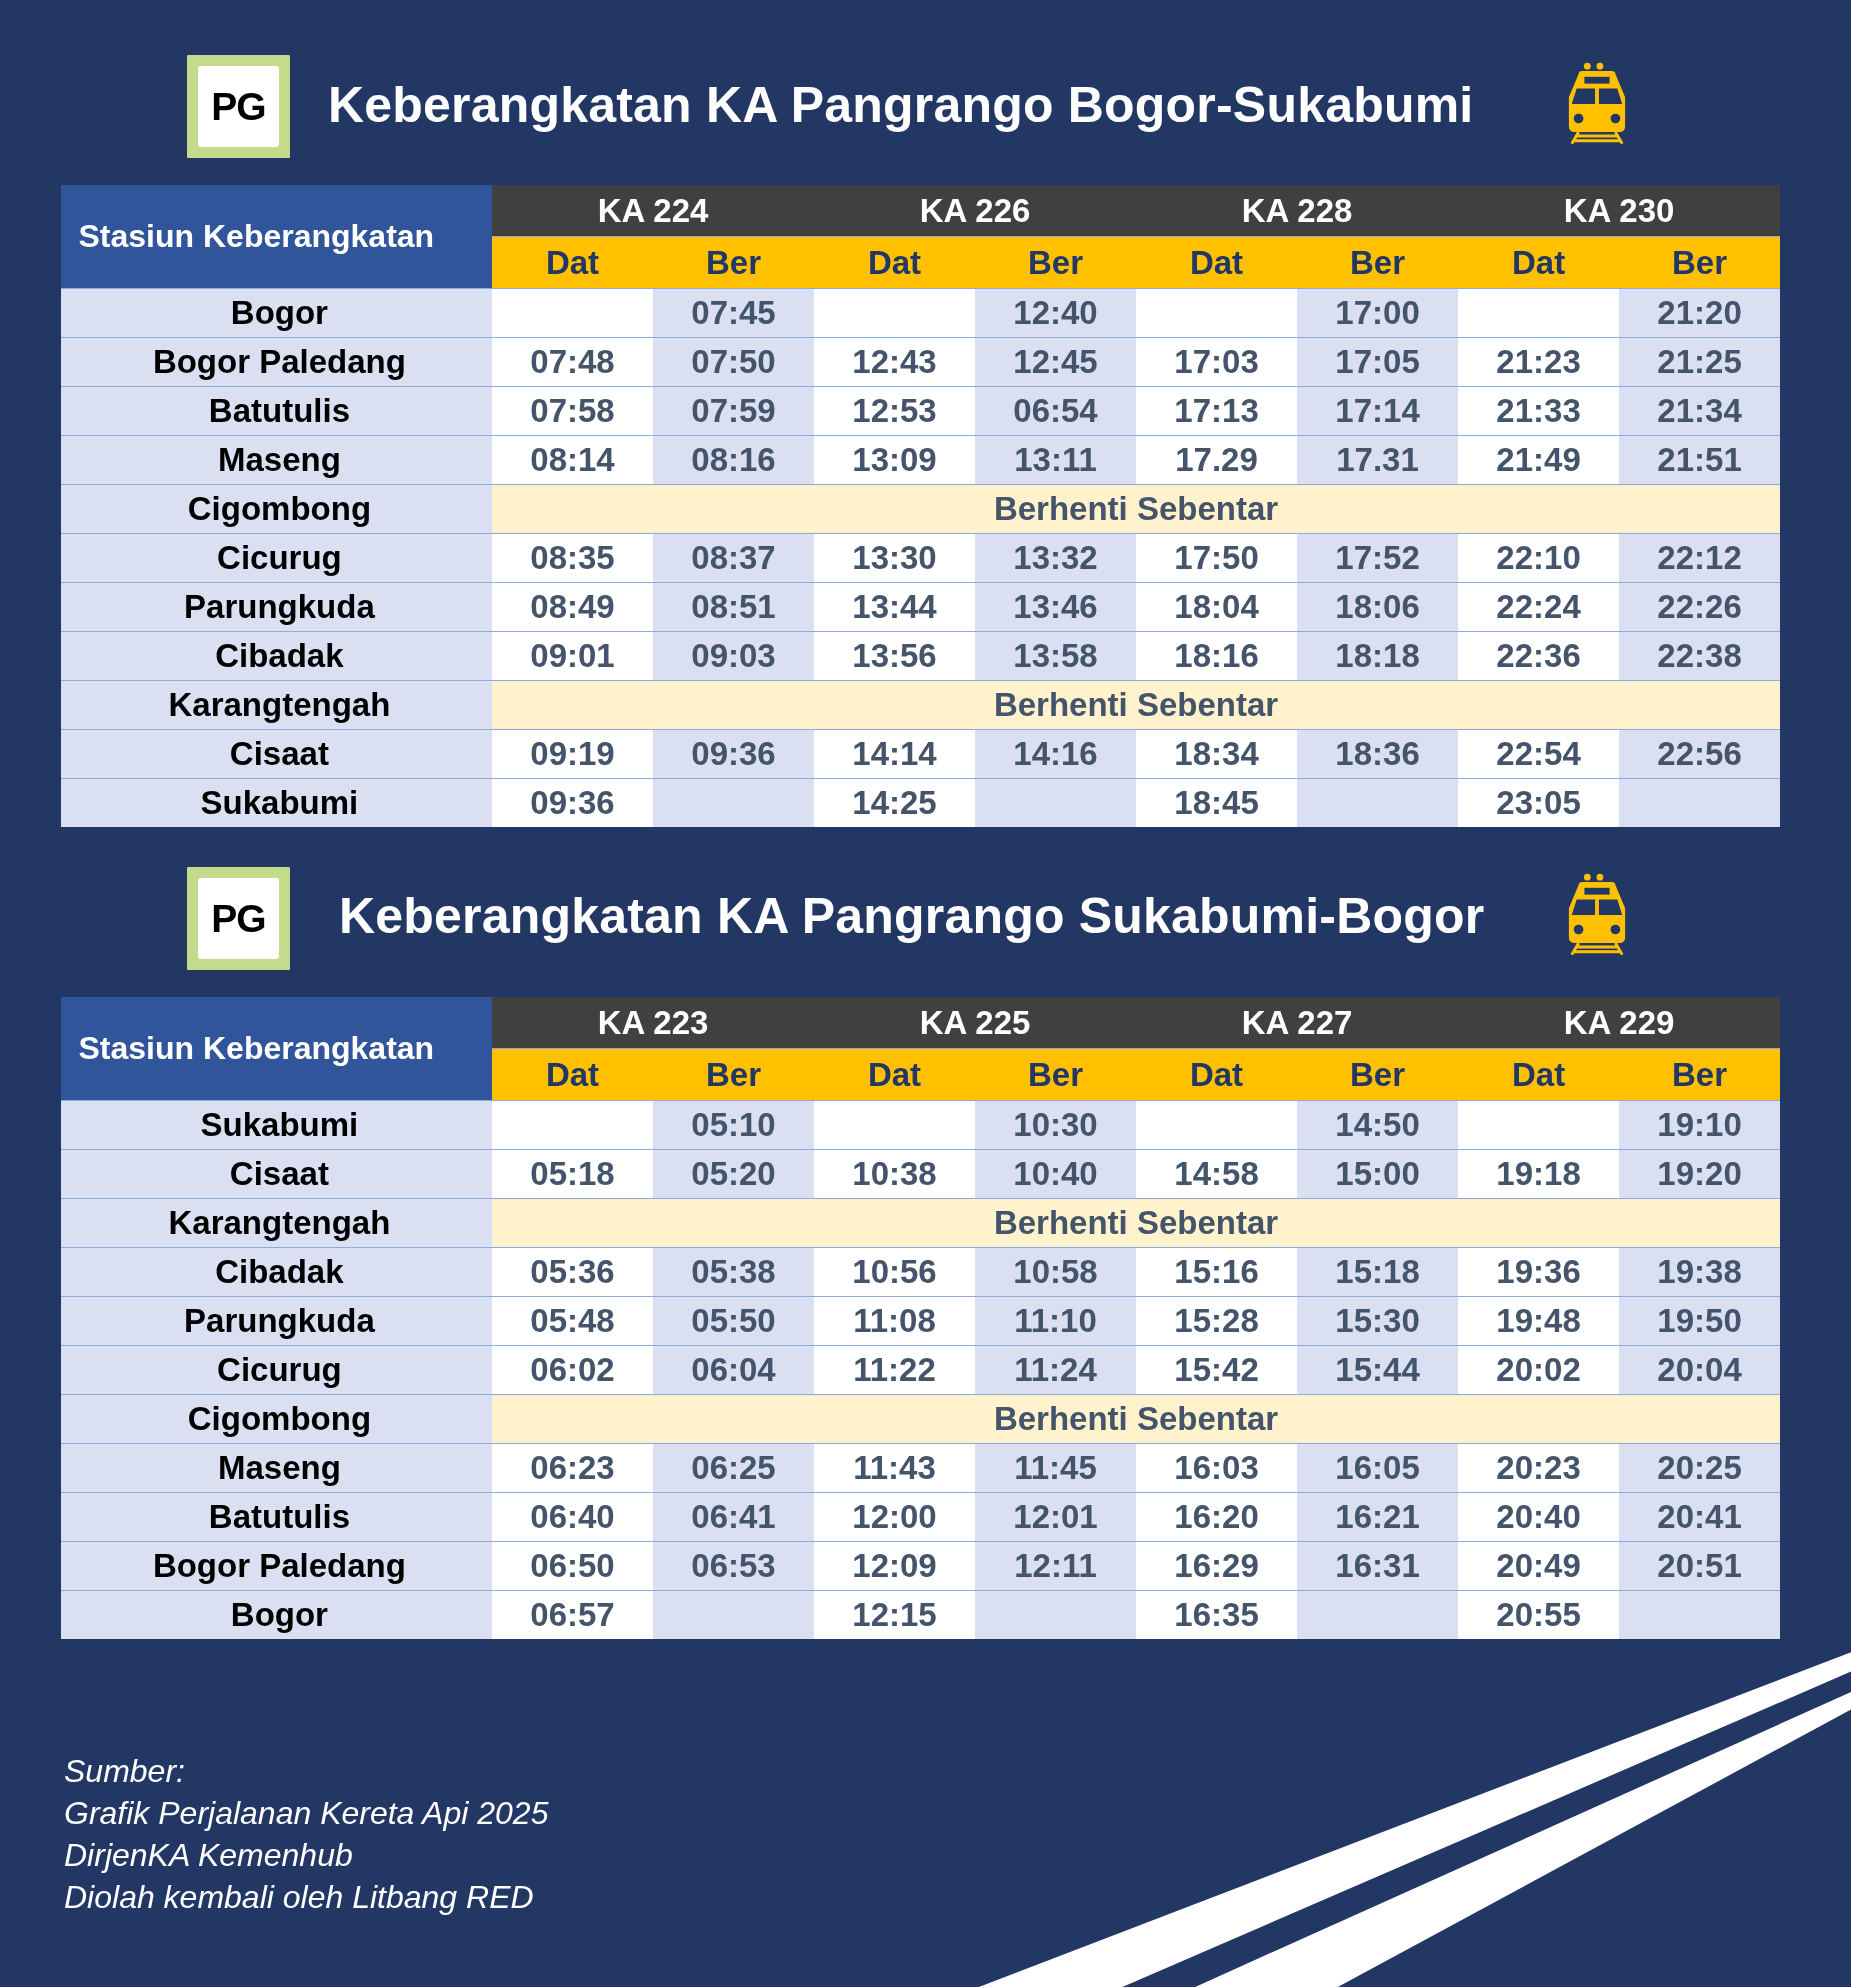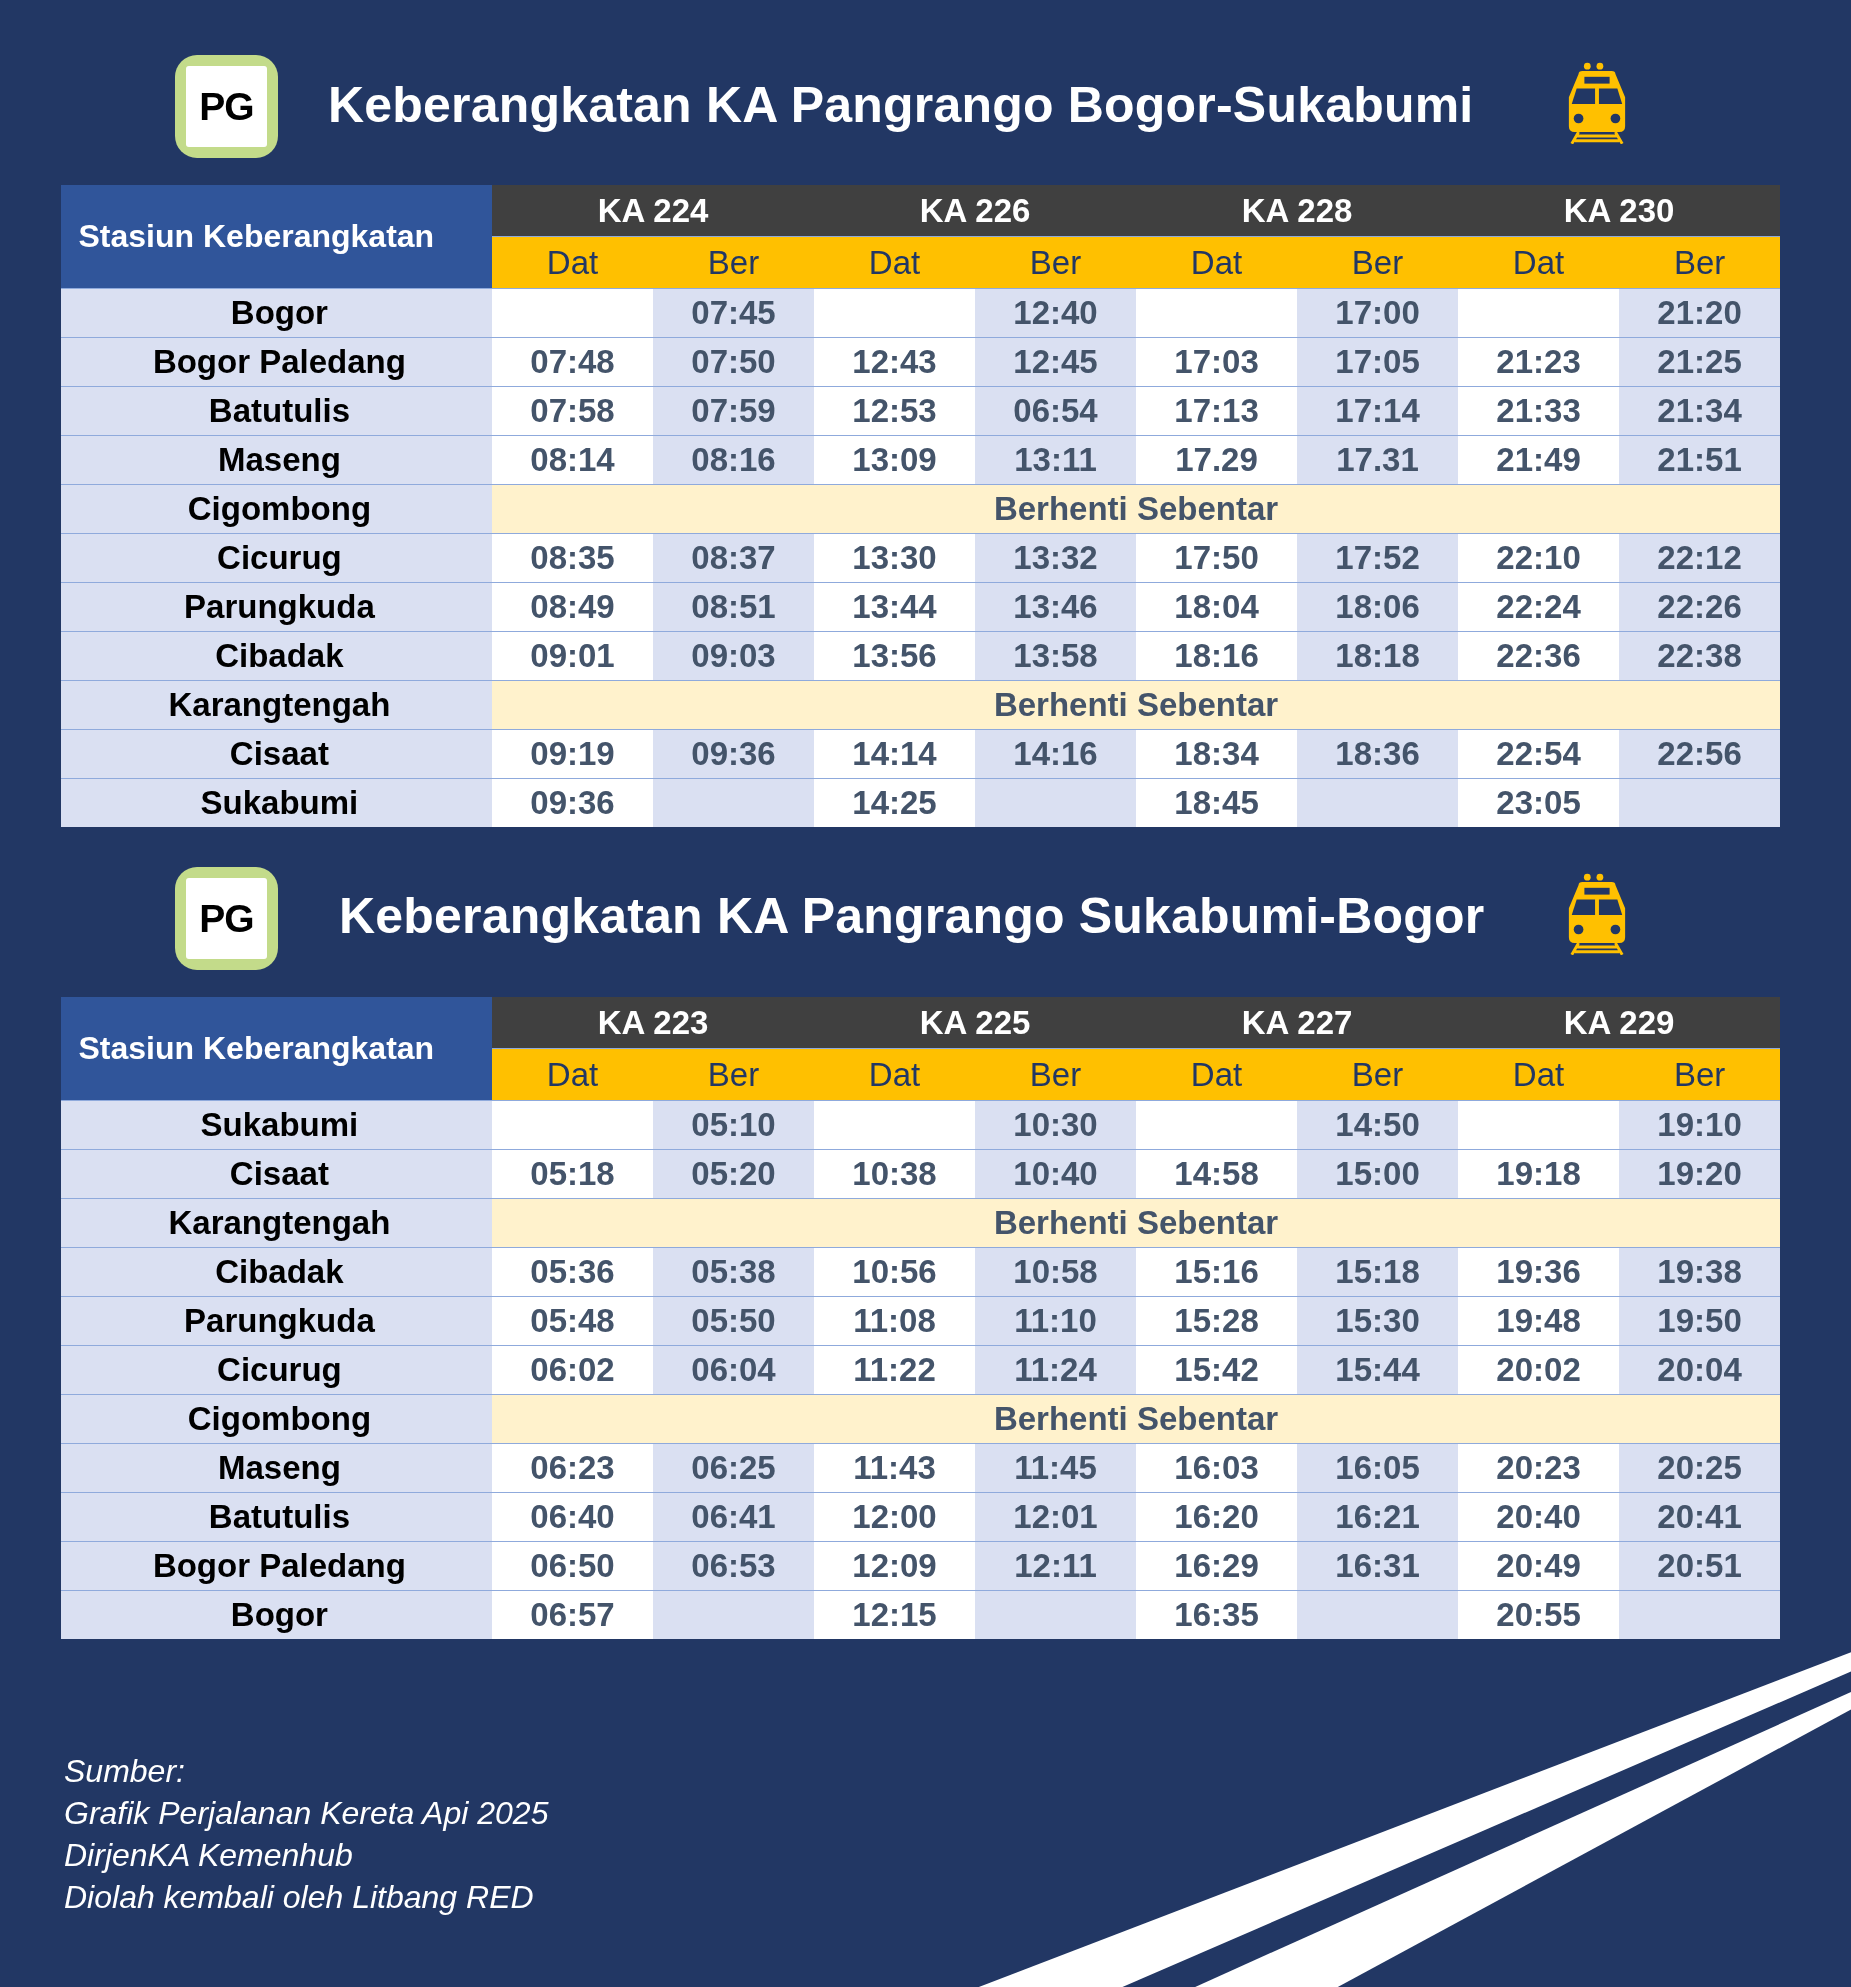--- a/index.html
+++ b/index.html
@@ -3,21 +3,21 @@
 <meta charset="utf-8">
 <style>
   html, body { margin: 0; padding: 0; }
   body {
     width: 1851px; height: 1987px; position: relative; overflow: hidden;
     background: #223764;
     font-family: "Liberation Sans", "DejaVu Sans", sans-serif;
   }
   .badge {
     position: absolute; width: 103px; height: 103px; box-sizing: border-box;
-    background: #C3DB8A; border-radius: 22px; padding: 10.7px;
+    background: #C3DB8A; border-radius: 1px; padding: 10.7px; margin-left: 12px;
   }
   .badge-inner {
     width: 100%; height: 100%; background: #ffffff; border-radius: 2.9px;
     display: flex; align-items: center; justify-content: center;
     font-weight: bold; font-size: 39px; color: #000; letter-spacing: -1px;
   }
   .title {
     position: absolute; color: #ffffff; font-weight: bold; font-size: 50px;
     white-space: nowrap; letter-spacing: 0.2px;
   }
@@ -33,21 +33,21 @@
   .h-station {
     background: #30559A; color: #ffffff; font-weight: bold; font-size: 32px;
     text-align: left; padding: 0 0 0 17.5px; vertical-align: middle;
   }
   .h-train {
     background: #404040; color: #ffffff; font-weight: bold; font-size: 33px;
     height: 49px; text-align: center; vertical-align: middle;
     border-bottom: 1.9px solid #8FAADC;
   }
   .h-sub {
-    background: #FFC000; color: #223764; font-weight: normal; font-size: 33px;
+    background: #FFC000; color: #223764; font-weight: bold; font-size: 33px;
     height: 49px; text-align: center; vertical-align: middle;
   }
   td { padding: 0; }
   tr.row td { height: 48px; border-top: 1.9px solid #8FAADC; }
   td.station {
     background: #DAE0F2; color: #000000; font-weight: bold; font-size: 33px;
     text-align: center; padding-left: 5.8px; white-space: nowrap;
   }
   td.dat { background: #ffffff; }
   td.ber { background: #DAE0F2; }

